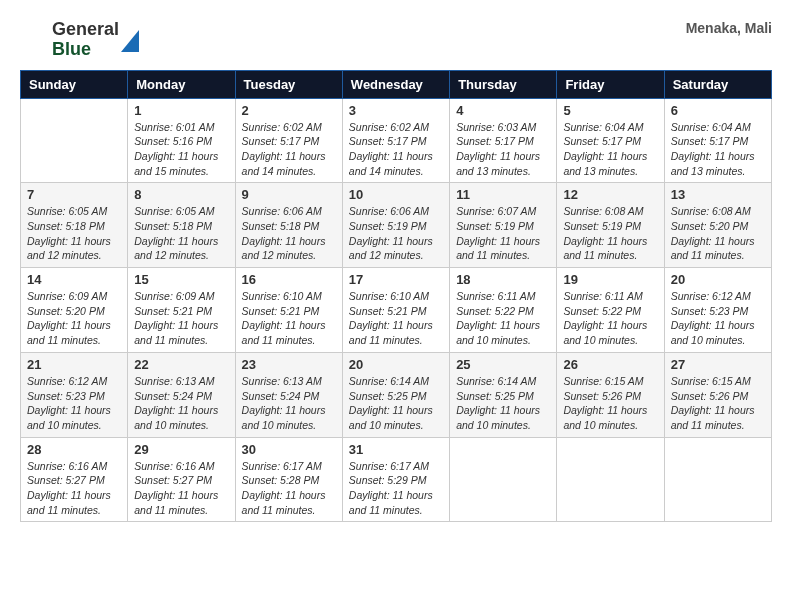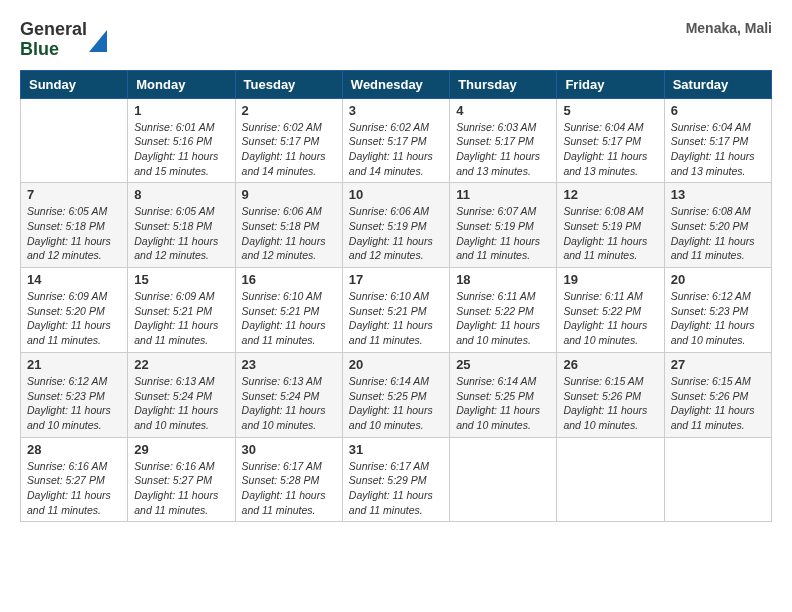--- a/index.html
+++ b/index.html
@@ -19,20 +19,21 @@
     .logo {
       display: flex;
       align-items: center;
     }
     .logo-text {
       display: flex;
       flex-direction: column;
       font-size: 18px;
       font-weight: bold;
       line-height: 1.1;
+      margin-left: 32px;
     }
     .logo-general { color: #333; }
     .logo-blue { color: #14532d; }
     .title-section {
       text-align: right;
     }
     .month-title {
       font-size: 32px;
       font-weight: bold;
       color: #333;
@@ -41,21 +42,21 @@
       font-size: 14px;
       color: #555;
       font-weight: bold;
     }
     .calendar {
       width: 100%;
       border-collapse: collapse;
       border: 1px solid #ccc;
     }
     .calendar th {
-      background-color: #0c4a6e;
+      background-color: #0f172a;
       color: #fff;
       text-align: left;
       padding: 6px 8px;
       font-size: 13px;
       border: 1px solid #1f5a9e;
     }
     .calendar td {
       vertical-align: top;
       border: 1px solid #ccc;
       padding: 4px 6px;

